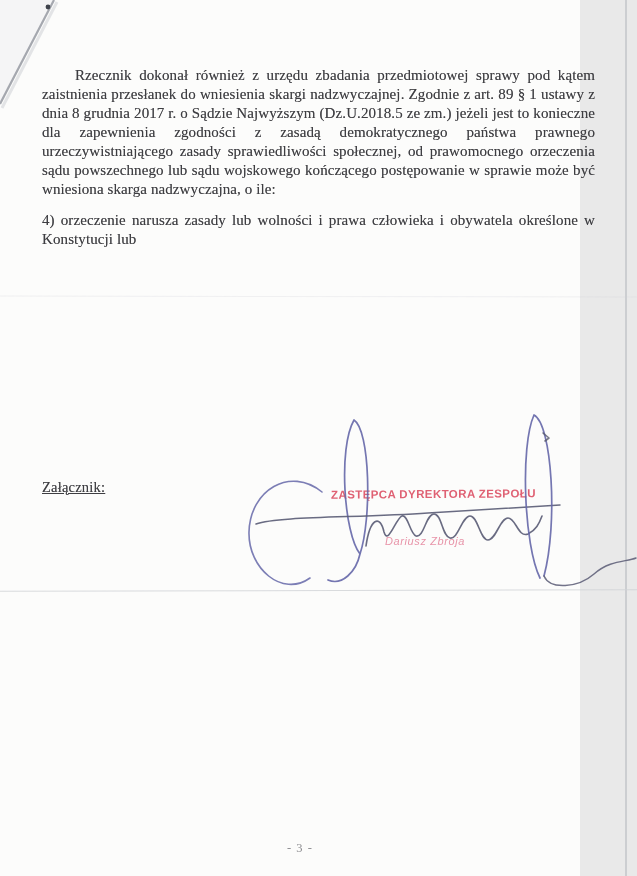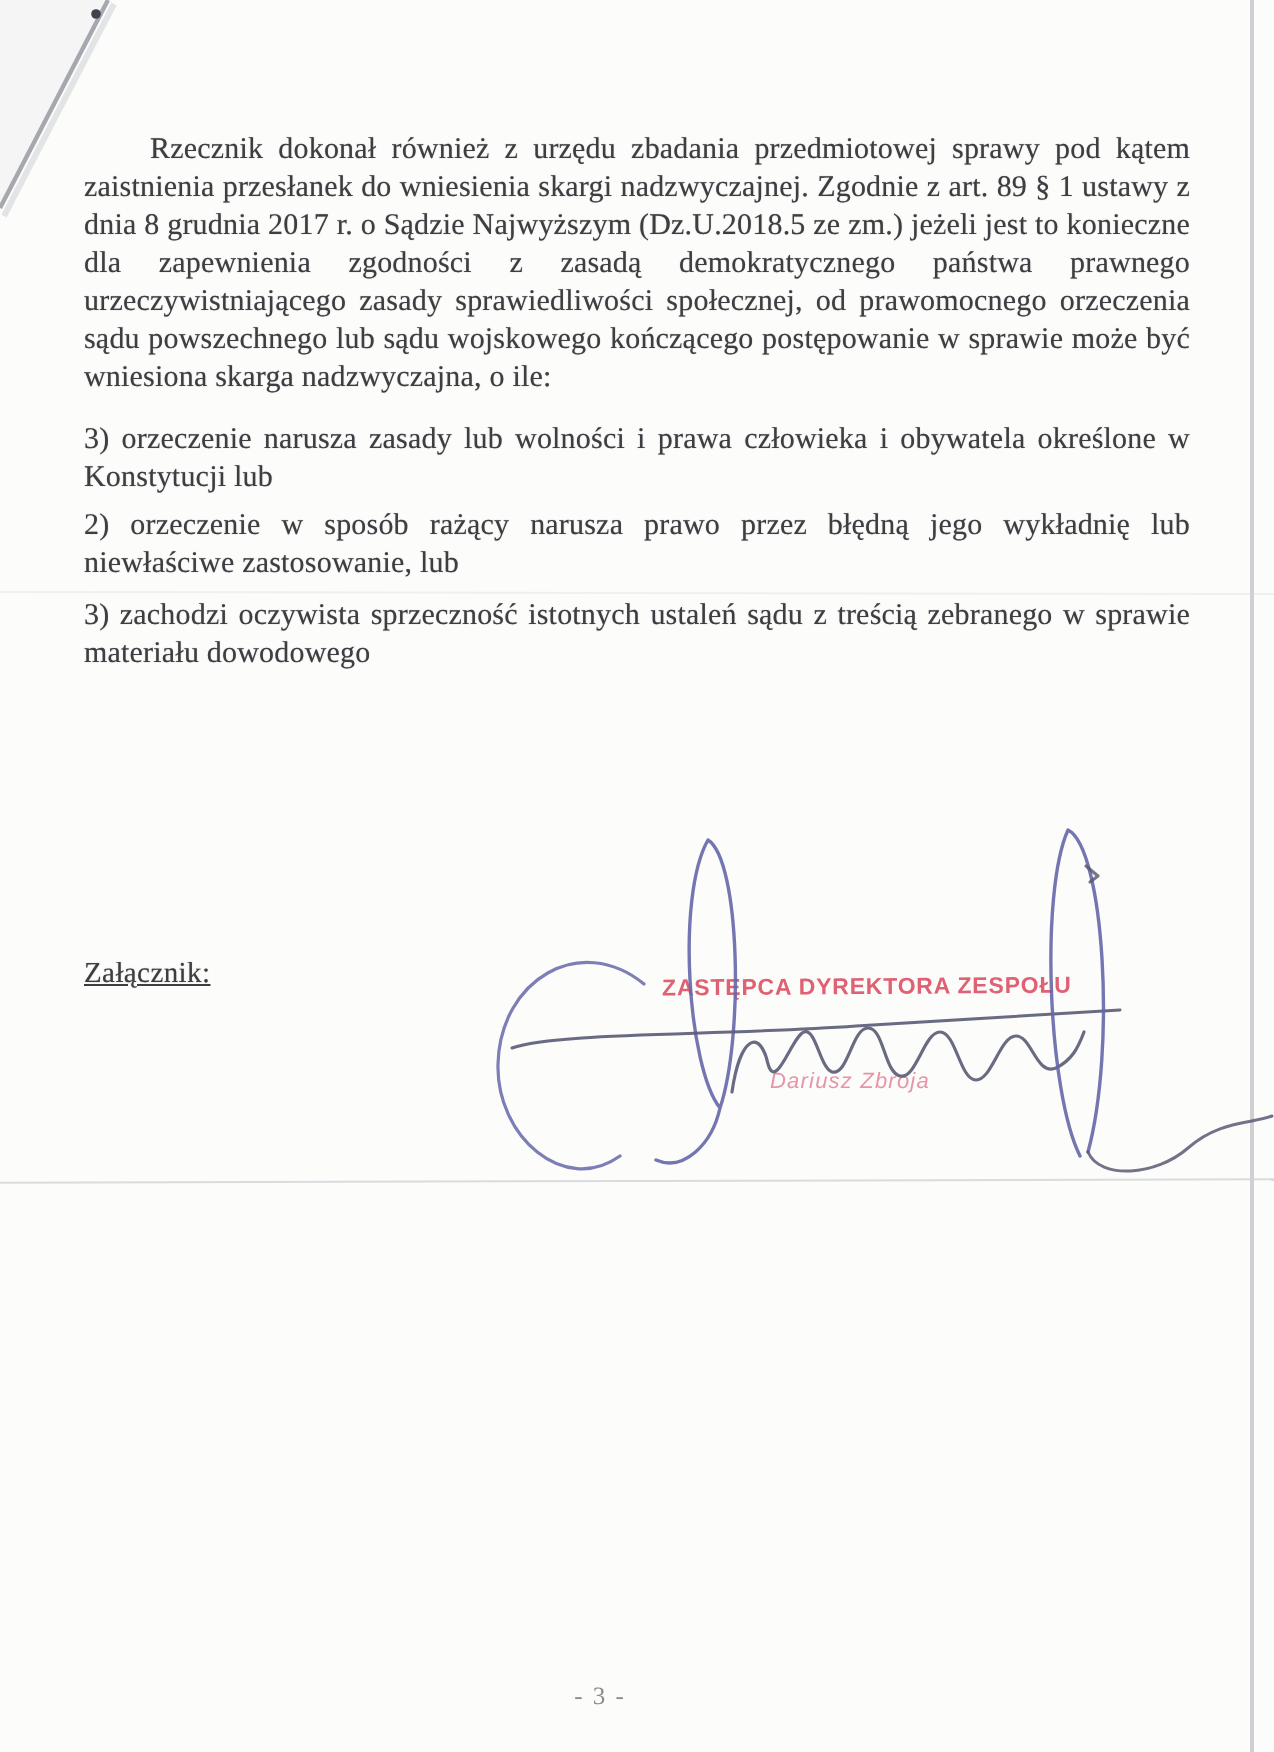--- a/index.html
+++ b/index.html
@@ -1,17 +1,17 @@
 <!DOCTYPE html>
 <html><head>
 <meta charset="utf-8">
 <style>
   html,body{margin:0;padding:0;width:637px;height:876px;overflow:hidden;background:#e9e9e9;}
   .page{
-    position:relative;width:637px;height:876px;
+    position:relative;width:580px;height:876px;
     background:#fcfcfb;
     font-family:"Liberation Serif","DejaVu Serif",serif;
     color:#3e3e42;
   }
   .textblock{
     position:absolute;left:42px;width:553px;
     font-size:15px;line-height:19px;text-align:justify;
     letter-spacing:.1px;
     text-shadow:0 0 .5px rgba(62,62,66,.55);
   }
@@ -63,25 +63,23 @@
     <line x1="54" y1="0" x2="0" y2="104" stroke="#a5a8af" stroke-width="2.2"></line>
     <circle cx="48" cy="7" r="2.4" fill="#3f434c"></circle>
   </svg>
 
   <div class="edge-line"></div>
   <div class="crease crease-mid"></div>
   <div class="crease crease-low"></div>
 
   <div class="textblock indent" style="top:66px">Rzecznik dokonał również z urzędu zbadania przedmiotowej sprawy pod kątem zaistnienia przesłanek do wniesienia skargi nadzwyczajnej. Zgodnie z art. 89 § 1 ustawy z dnia 8 grudnia 2017 r. o Sądzie Najwyższym (Dz.U.2018.5 ze zm.) jeżeli jest to konieczne dla zapewnienia zgodności z zasadą demokratycznego państwa prawnego urzeczywistniającego zasady sprawiedliwości społecznej, od prawomocnego orzeczenia sądu powszechnego lub sądu wojskowego kończącego postępowanie w sprawie może być wniesiona skarga nadzwyczajna, o ile:</div>
 
-  <div class="textblock" style="top:211px">3) orzeczenie narusza zasady lub wolności i prawa człowieka i obywatela określone w Konstytucji lub</div>
+  <div class="textblock" style="top:211px">4) orzeczenie narusza zasady lub wolności i prawa człowieka i obywatela określone w Konstytucji lub</div>
 
-  <div class="textblock" style="top:254px">2) orzeczenie w sposób rażący narusza prawo przez błędną jego wykładnię lub niewłaściwe zastosowanie, lub</div>
 
-  <div class="textblock" style="top:299px">3) zachodzi oczywista sprzeczność istotnych ustaleń sądu z treścią zebranego w sprawie materiału dowodowego</div>
 
 
 
   <div class="attachment-label">Załącznik:</div>
 
   <div class="stamp-title">ZASTĘPCA DYREKTORA ZESPOŁU</div>
   <div class="stamp-name">Dariusz Zbroja</div>
 
   <svg class="signature-svg" width="402" height="198" viewBox="0 0 402 198">
     <g fill="none" stroke-linecap="round" stroke-linejoin="round">

